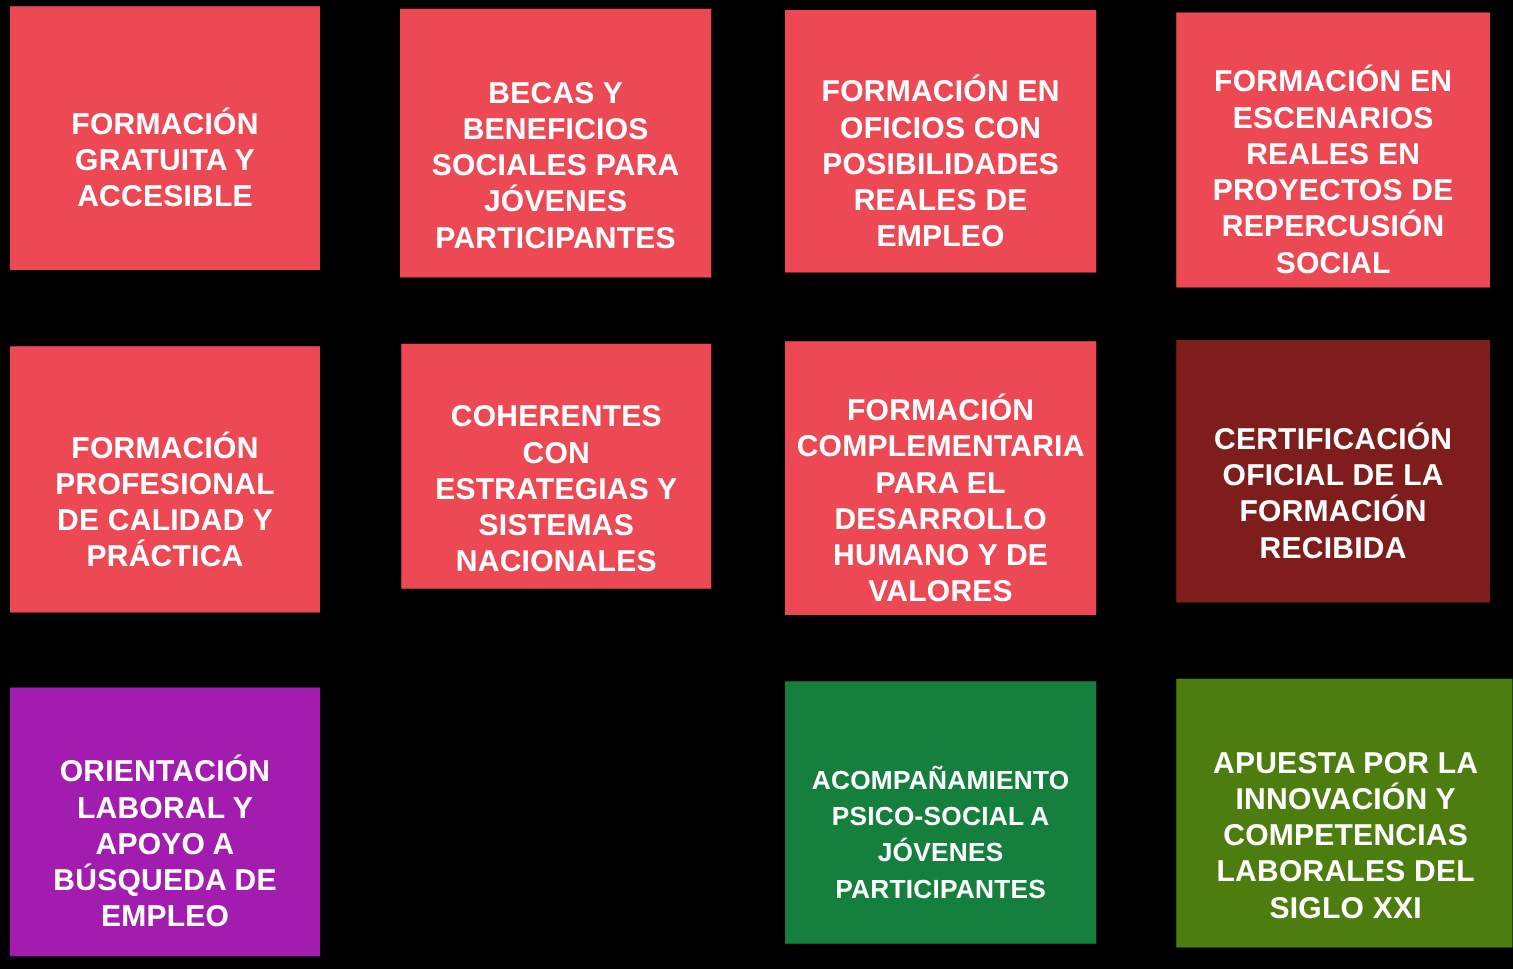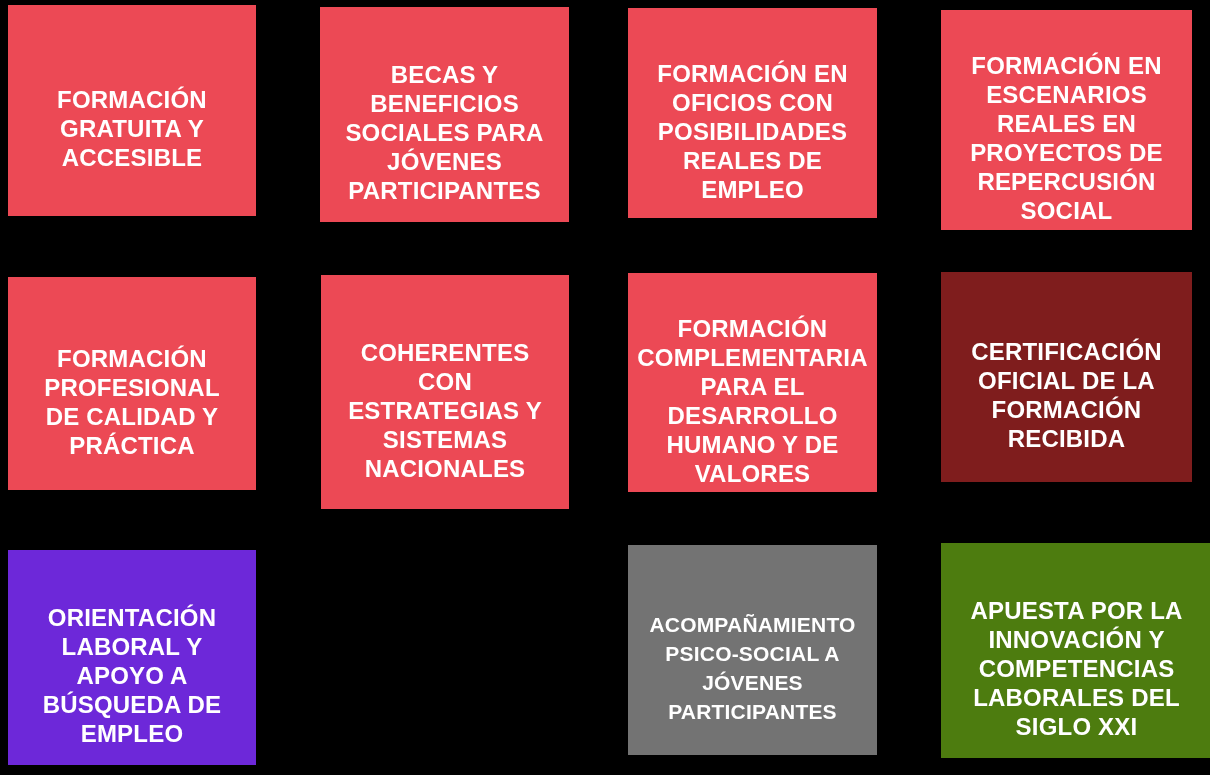--- a/index.html
+++ b/index.html
@@ -78,21 +78,21 @@
 SOCIAL</span>
   </div>
 
   <div class="cell" style="left: 8px; top: 277px; width: 248px; height: 213px; background: rgb(236, 73, 85);">
     <span class="label">FORMACIÓN
 PROFESIONAL
 DE CALIDAD Y
 PRÁCTICA</span>
   </div>
 
-  <div class="cell" style="left: 321px; top: 275px; width: 248px; height: 234px; background: rgb(236, 73, 85);">
+  <div class="cell" style="left: 321px; top: 275px; width: 248px; height: 196px; background: rgb(236, 73, 85);">
     <span class="label">COHERENTES
 CON
 ESTRATEGIAS Y
 SISTEMAS
 NACIONALES</span>
   </div>
 
   <div class="cell" style="left: 628px; top: 273px; width: 249px; height: 219px; background: rgb(236, 73, 85);">
     <span class="label">FORMACIÓN
 COMPLEMENTARIA
@@ -102,30 +102,30 @@
 VALORES</span>
   </div>
 
   <div class="cell" style="left: 941px; top: 272px; width: 251px; height: 210px; background: #7f1d1d;">
     <span class="label">CERTIFICACIÓN
 OFICIAL DE LA
 FORMACIÓN
 RECIBIDA</span>
   </div>
 
-  <div class="cell" style="left: 8px; top: 550px; width: 248px; height: 215px; background: #6d28d9;">
+  <div class="cell" style="left: 8px; top: 550px; width: 248px; height: 215px; background: #a21caf;">
     <span class="label">ORIENTACIÓN
 LABORAL Y
 APOYO A
 BÚSQUEDA DE
 EMPLEO</span>
   </div>
 
 
-  <div class="cell small" style="left: 628px; top: 545px; width: 249px; height: 210px; background: #737373;">
+  <div class="cell small" style="left: 628px; top: 545px; width: 249px; height: 210px; background: #15803d;">
     <span class="label">ACOMPAÑAMIENTO
 PSICO-SOCIAL A
 JÓVENES
 PARTICIPANTES</span>
   </div>
 
   <div class="cell" style="left: 941px; top: 543px; width: 271px; height: 215px; background: #4d7c0f;">
     <span class="label">APUESTA POR LA
 INNOVACIÓN Y
 COMPETENCIAS

